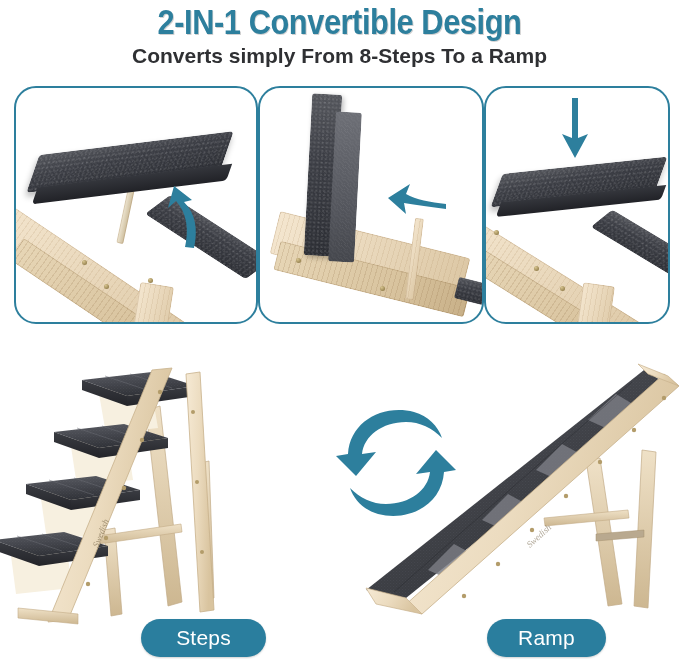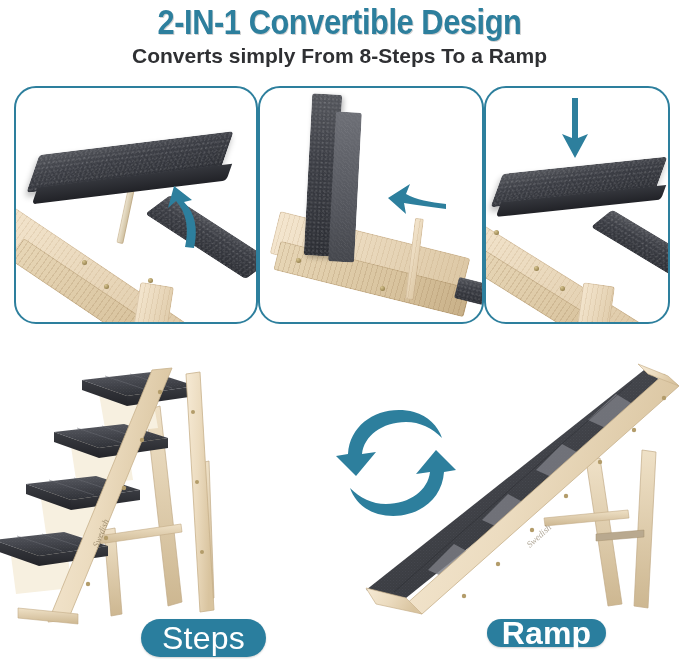--- a/index.html
+++ b/index.html
@@ -109,28 +109,28 @@
   .product{position:absolute;}
   #steps-product{left:0px;top:352px;width:330px;height:280px;}
   #ramp-product{left:348px;top:352px;width:331px;height:280px;}
 
   
   .pill{
     position:absolute;
     background:#2a7e9e;
     border-radius:999px;
     color:#ffffff;
-    font-size:32px;
+    font-size:21px;
     font-weight:normal;
     display:flex;align-items:center;justify-content:center;
     letter-spacing:.2px;
     box-shadow:0 1px 2px rgba(0,0,0,.18);
   }
   #pill-steps{left:141px;top:619px;width:125px;height:38px;}
-  #pill-ramp{left:487px;top:619px;width:119px;height:28px;font-weight:bold;}
+  #pill-ramp{left:487px;top:619px;width:119px;height:38px;}
 
   .swap{position:absolute;left:336px;top:398px;width:120px;height:132px;}
 </style>
 </head>
 <body>
 
 <div class="stage">
 
   <div class="title">2-IN-1 Convertible Design</div>
   <div class="subtitle">Converts simply From 8-Steps To a Ramp</div>

